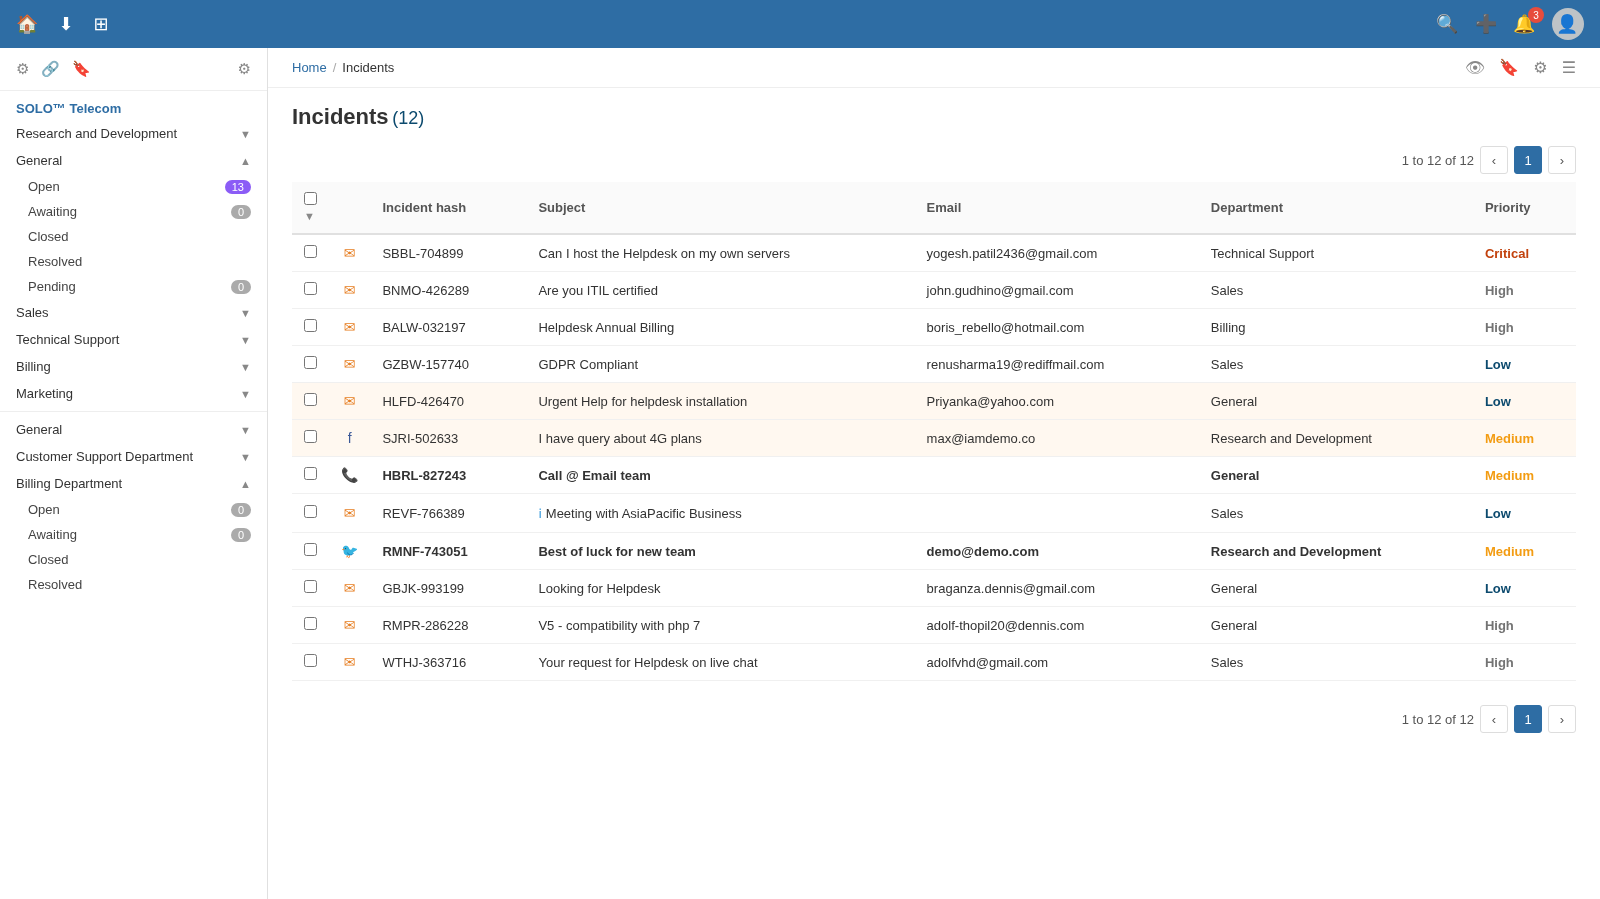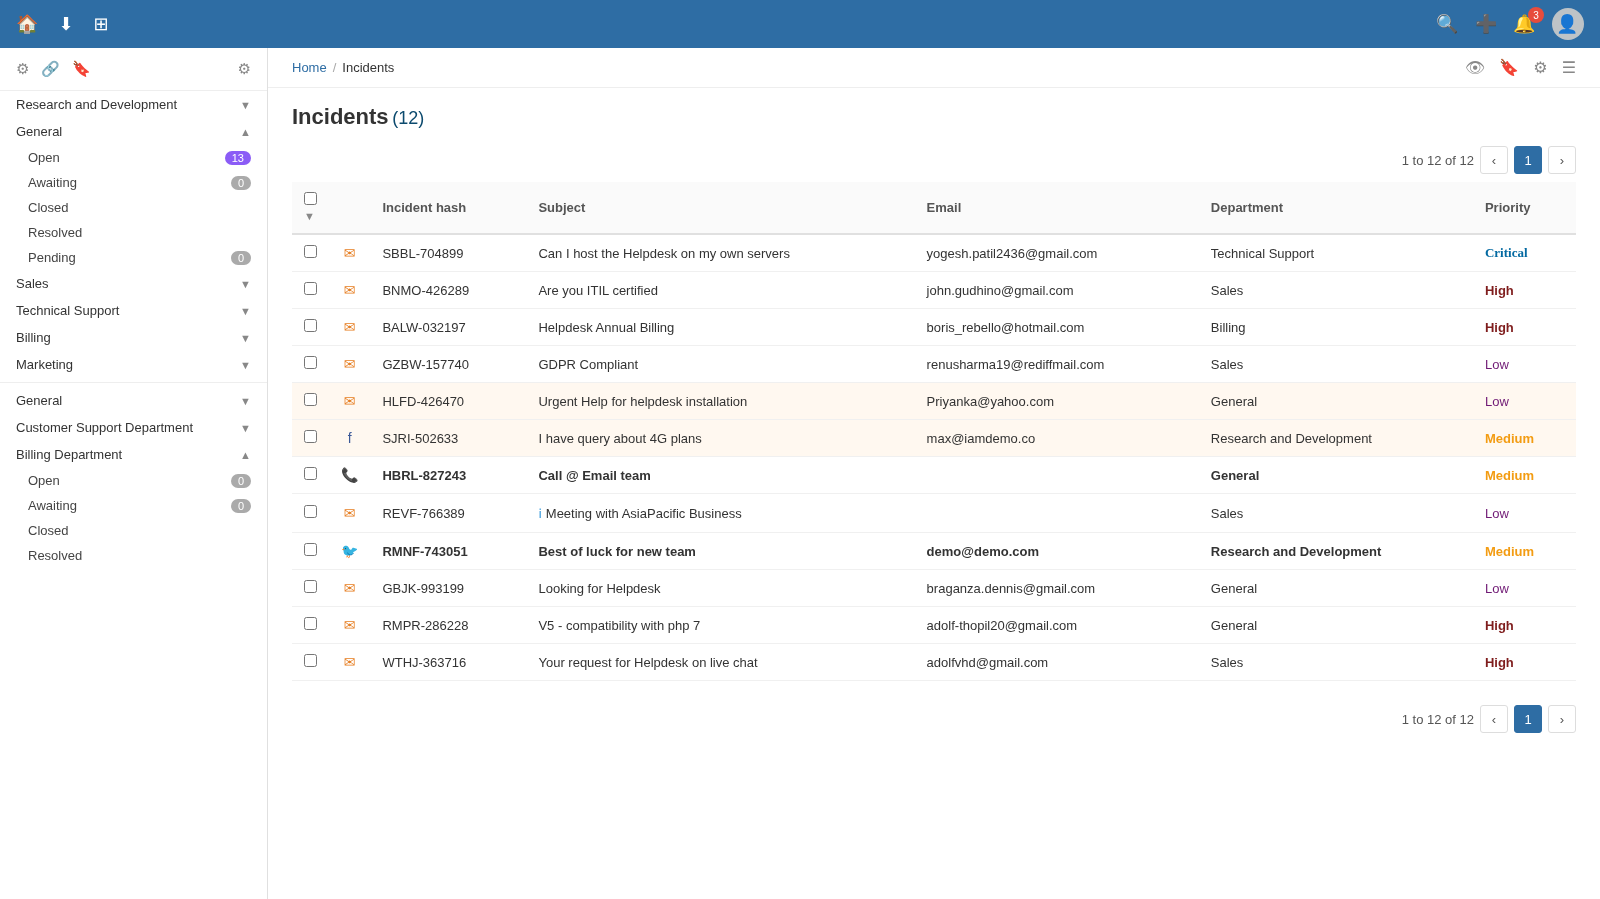--- a/index.html
+++ b/index.html
@@ -113,24 +113,24 @@
     .incidents-table td {
       padding: 10px 12px; border-bottom: 1px solid #f0f0f0;
       font-size: 13px; vertical-align: middle;
     }
     .incidents-table tr.unread td { font-weight: 700; }
     .incidents-table tr.highlighted td { background: #fff8f0; }
 
     .checkbox-col { width: 36px; }
     .icon-col { width: 36px; text-align: center; }
 
-    .priority-critical { color: #0369a1; font-weight: 600; font-family: Liberation Serif, serif; }
-    .priority-high { color: #7f1d1d; font-weight: 600; }
+    .priority-critical { color: #c2410c; font-weight: 600; }
+    .priority-high { color: #737373; font-weight: 600; }
     .priority-medium { color: #f39c12; font-weight: 600; }
-    .priority-low { color: #701a75; font-weight: 400; }
+    .priority-low { color: #0c4a6e; font-weight: 700; }
 
     .source-icon-email { color: #e67e22; font-size: 14px; }
     .source-icon-fb { color: #3b5998; font-size: 14px; }
     .source-icon-phone { color: #27ae60; font-size: 14px; }
     .source-icon-twitter { color: #1da1f2; font-size: 14px; }
 
     input[type="checkbox"] { cursor: pointer; }
 
     .info-icon { color: #3498db; font-size: 13px; margin-right: 4px; }
 
@@ -159,20 +159,21 @@
 <div class="app-body">
 
   <div class="sidebar">
     <div class="sidebar-toolbar">
       <span class="sidebar-toolbar-icon" title="Filter">⚙</span>
       <span class="sidebar-toolbar-icon" title="Org">🔗</span>
       <span class="sidebar-toolbar-icon" title="Bookmark">🔖</span>
       <span class="sidebar-toolbar-gear" title="Settings">⚙</span>
     </div>
 
+    <div class="sidebar-section-title">SOLO™ Telecom</div>
 
     <div class="sidebar-group-header">
       <span class="label">Research and Development</span>
       <span class="chevron">▼</span>
     </div>
 
     <div class="sidebar-group-header">
       <span class="label">General</span>
       <span class="chevron">▲</span>
     </div>
@@ -405,21 +406,21 @@
       <td>General</td>
       <td class="priority-low">Low</td>
     </tr>
             <tr>
       <td class="checkbox-col">
         <input type="checkbox" style="">
       </td>
       <td class="icon-col"><span class="source-icon-email">✉</span></td>
       <td>RMPR-286228</td>
       <td>V5 - compatibility with php 7</td>
-      <td>adolf-thopil20@gmail.com</td>
+      <td>adolf-thopil20@dennis.com</td>
       <td>General</td>
       <td class="priority-high">High</td>
     </tr>
             <tr>
       <td class="checkbox-col">
         <input type="checkbox" style="">
       </td>
       <td class="icon-col"><span class="source-icon-email">✉</span></td>
       <td>WTHJ-363716</td>
       <td>Your request for Helpdesk on live chat</td>

